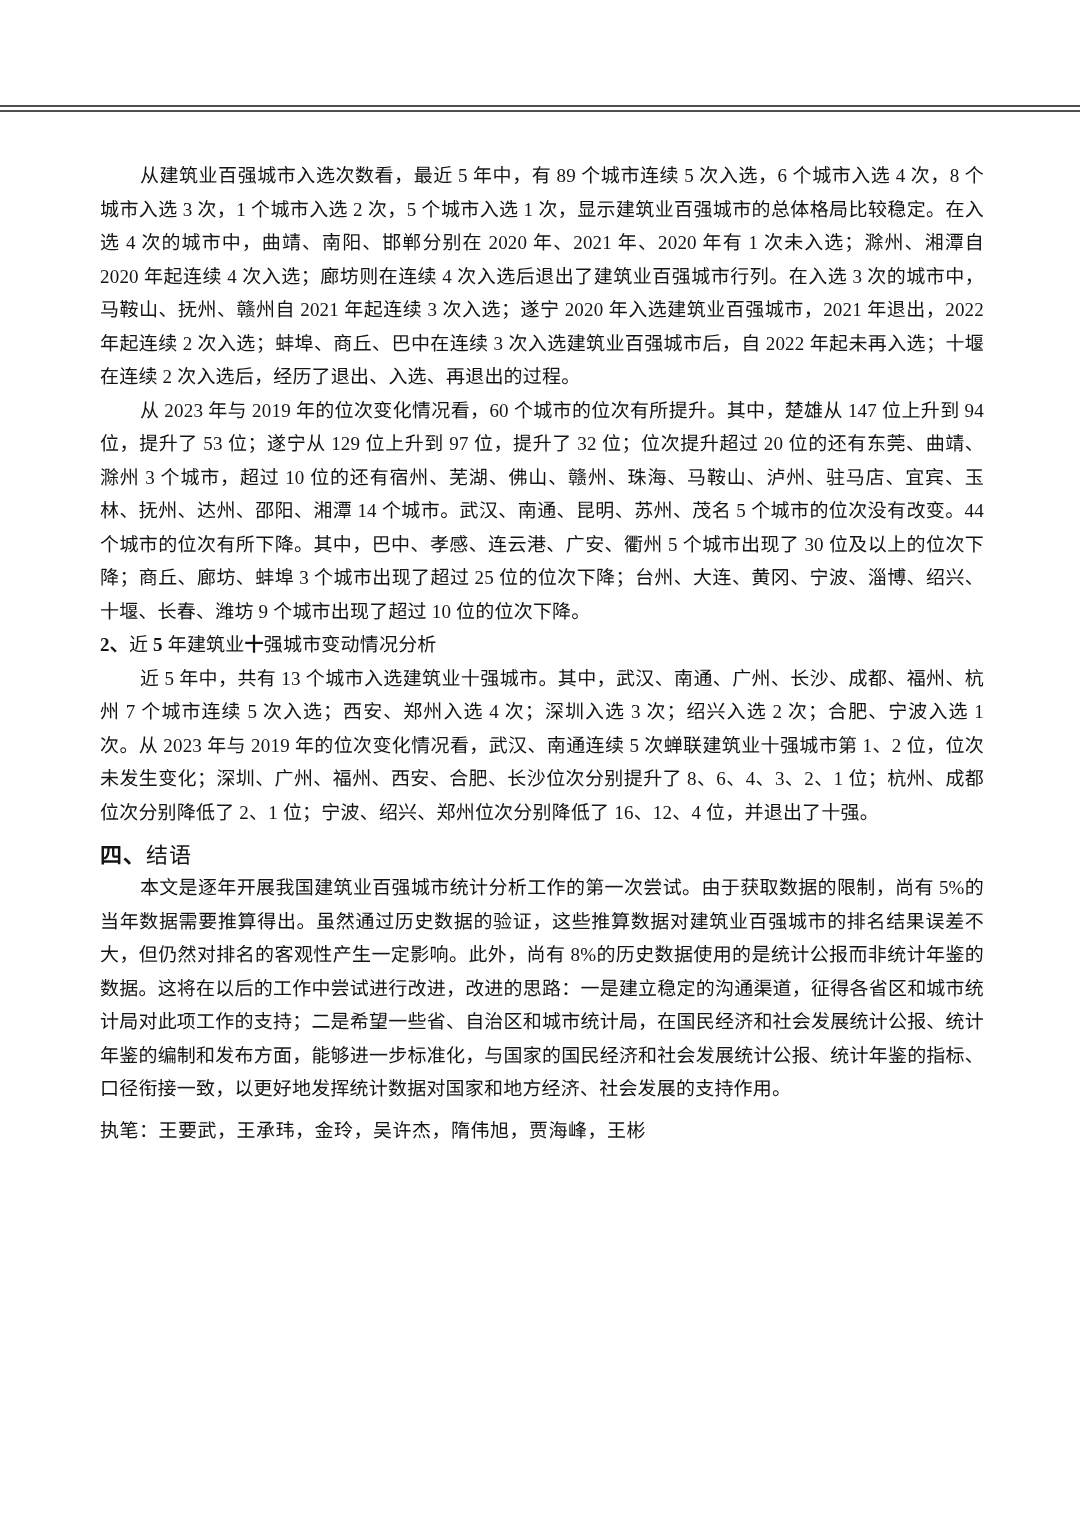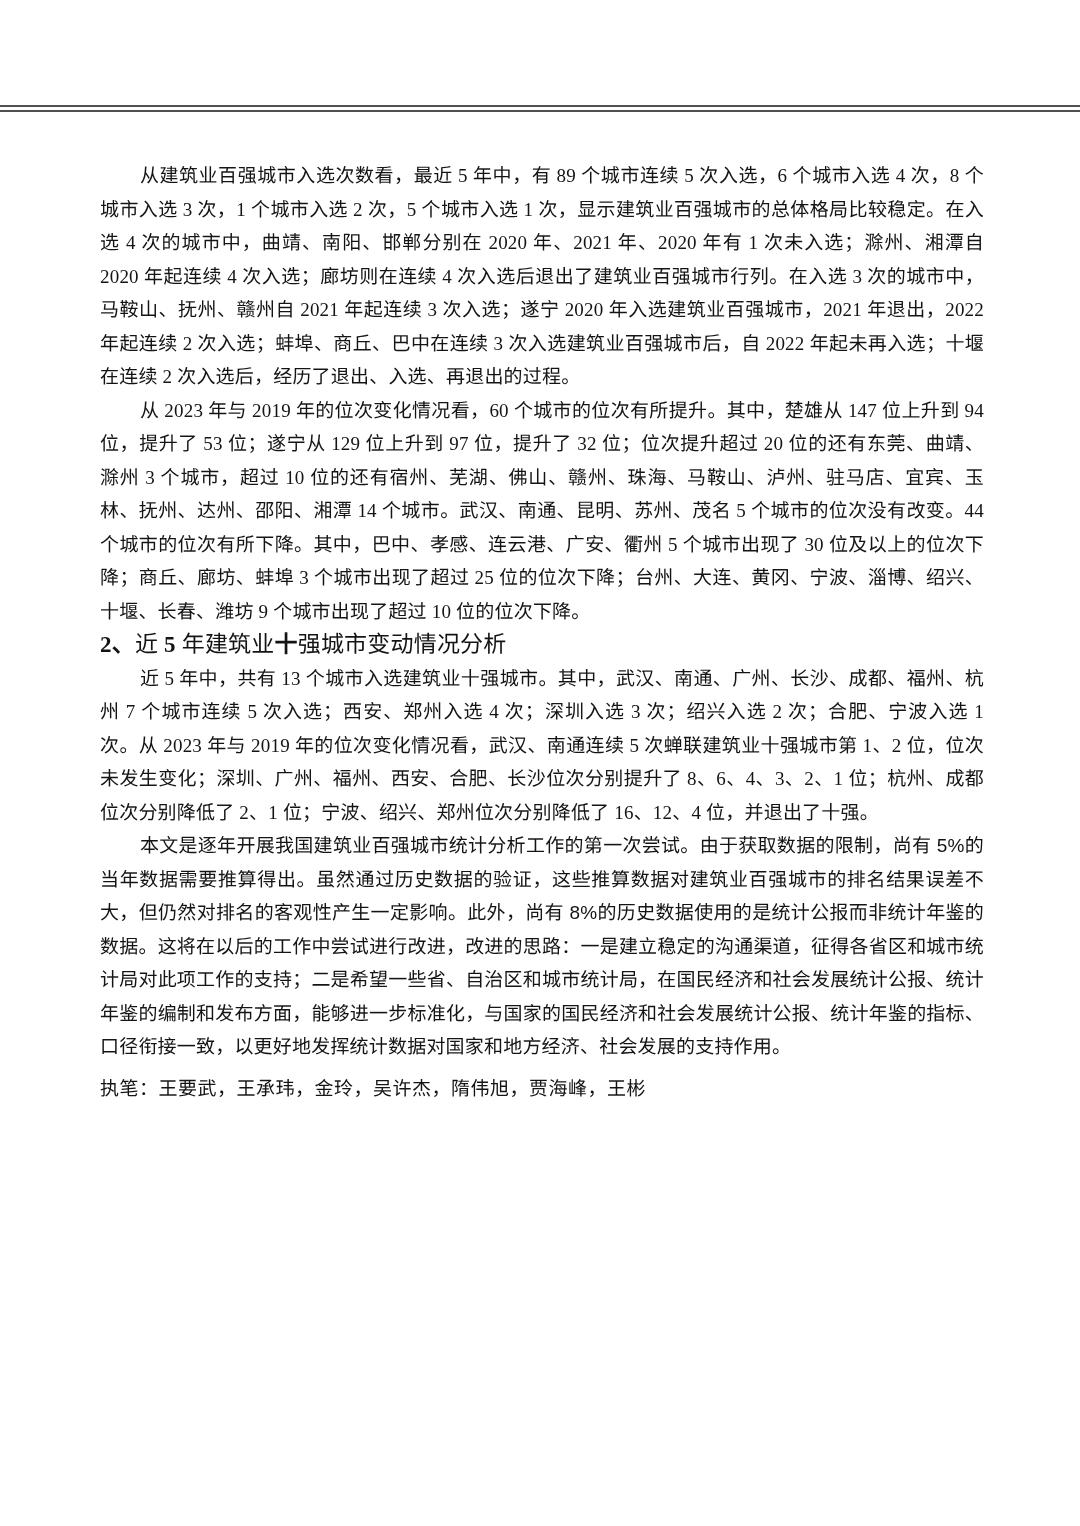--- a/index.html
+++ b/index.html
@@ -32,37 +32,37 @@
     line-height: 33.5px;
     text-align: justify;
     text-indent: 2.1em;
     letter-spacing: 0.2px;
   }
   p.first {
     margin-top: 47px;
   }
   h3.sub-heading {
     margin: 0;
-    font-size: 23px;
+    font-size: 19px;
     line-height: 33.5px;
     font-weight: normal;
     letter-spacing: 0.2px;
   }
   h2.major-heading {
     margin: 12px 0 0 0;
     font-size: 22px;
     line-height: 30px;
     font-weight: normal;
     font-family: "Liberation Sans", "DejaVu Sans", sans-serif;
     letter-spacing: 1px;
   }
   .b { font-weight: bold; }
   .conclusion-text {
     margin-top: 21px;
-    font-family: Liberation Sans, sans-serif;
+    font-family: Liberation Serif, serif;
   }
   .signature {
     margin: 8px 0 0 0;
     font-size: 19px;
     line-height: 33.5px;
     text-indent: 0;
     font-family: "Liberation Sans", "DejaVu Sans", sans-serif;
     letter-spacing: 0.5px;
   }
 </style>
@@ -76,19 +76,20 @@
   <div class="content">
 
     <p class="body first">从建筑业百强城市入选次数看，最近 5 年中，有 89 个城市连续 5 次入选，6 个城市入选 4 次，8 个城市入选 3 次，1 个城市入选 2 次，5 个城市入选 1 次，显示建筑业百强城市的总体格局比较稳定。在入选 4 次的城市中，曲靖、南阳、邯郸分别在 2020 年、2021 年、2020 年有 1 次未入选；滁州、湘潭自 2020 年起连续 4 次入选；廊坊则在连续 4 次入选后退出了建筑业百强城市行列。在入选 3 次的城市中，马鞍山、抚州、赣州自 2021 年起连续 3 次入选；遂宁 2020 年入选建筑业百强城市，2021 年退出，2022 年起连续 2 次入选；蚌埠、商丘、巴中在连续 3 次入选建筑业百强城市后，自 2022 年起未再入选；十堰在连续 2 次入选后，经历了退出、入选、再退出的过程。</p>
 
     <p class="body">从 2023 年与 2019 年的位次变化情况看，60 个城市的位次有所提升。其中，楚雄从 147 位上升到 94 位，提升了 53 位；遂宁从 129 位上升到 97 位，提升了 32 位；位次提升超过 20 位的还有东莞、曲靖、滁州 3 个城市，超过 10 位的还有宿州、芜湖、佛山、赣州、珠海、马鞍山、泸州、驻马店、宜宾、玉林、抚州、达州、邵阳、湘潭 14 个城市。武汉、南通、昆明、苏州、茂名 5 个城市的位次没有改变。44 个城市的位次有所下降。其中，巴中、孝感、连云港、广安、衢州 5 个城市出现了 30 位及以上的位次下降；商丘、廊坊、蚌埠 3 个城市出现了超过 25 位的位次下降；台州、大连、黄冈、宁波、淄博、绍兴、十堰、长春、潍坊 9 个城市出现了超过 10 位的位次下降。</p>
 
     <h3 class="sub-heading"><span class="b">2、</span><span>近 </span><span class="b">5</span><span> 年建筑业</span><span class="b">十</span><span>强城市变动情况分析</span></h3>
 
     <p class="body">近 5 年中，共有 13 个城市入选建筑业十强城市。其中，武汉、南通、广州、长沙、成都、福州、杭州 7 个城市连续 5 次入选；西安、郑州入选 4 次；深圳入选 3 次；绍兴入选 2 次；合肥、宁波入选 1 次。从 2023 年与 2019 年的位次变化情况看，武汉、南通连续 5 次蝉联建筑业十强城市第 1、2 位，位次未发生变化；深圳、广州、福州、西安、合肥、长沙位次分别提升了 8、6、4、3、2、1 位；杭州、成都位次分别降低了 2、1 位；宁波、绍兴、郑州位次分别降低了 16、12、4 位，并退出了十强。</p>
 
+    <h2 class="major-heading"><span class="b">四、</span><span>结语</span></h2>
 
     <p class="body conclusion-text">本文是逐年开展我国建筑业百强城市统计分析工作的第一次尝试。由于获取数据的限制，尚有 5%的当年数据需要推算得出。虽然通过历史数据的验证，这些推算数据对建筑业百强城市的排名结果误差不大，但仍然对排名的客观性产生一定影响。此外，尚有 8%的历史数据使用的是统计公报而非统计年鉴的数据。这将在以后的工作中尝试进行改进，改进的思路：一是建立稳定的沟通渠道，征得各省区和城市统计局对此项工作的支持；二是希望一些省、自治区和城市统计局，在国民经济和社会发展统计公报、统计年鉴的编制和发布方面，能够进一步标准化，与国家的国民经济和社会发展统计公报、统计年鉴的指标、口径衔接一致，以更好地发挥统计数据对国家和地方经济、社会发展的支持作用。</p>
 
     <p class="signature">执笔：王要武，王承玮，金玲，吴许杰，隋伟旭，贾海峰，王彬</p>
 
   </div>
 </div>
 
 </body></html>

